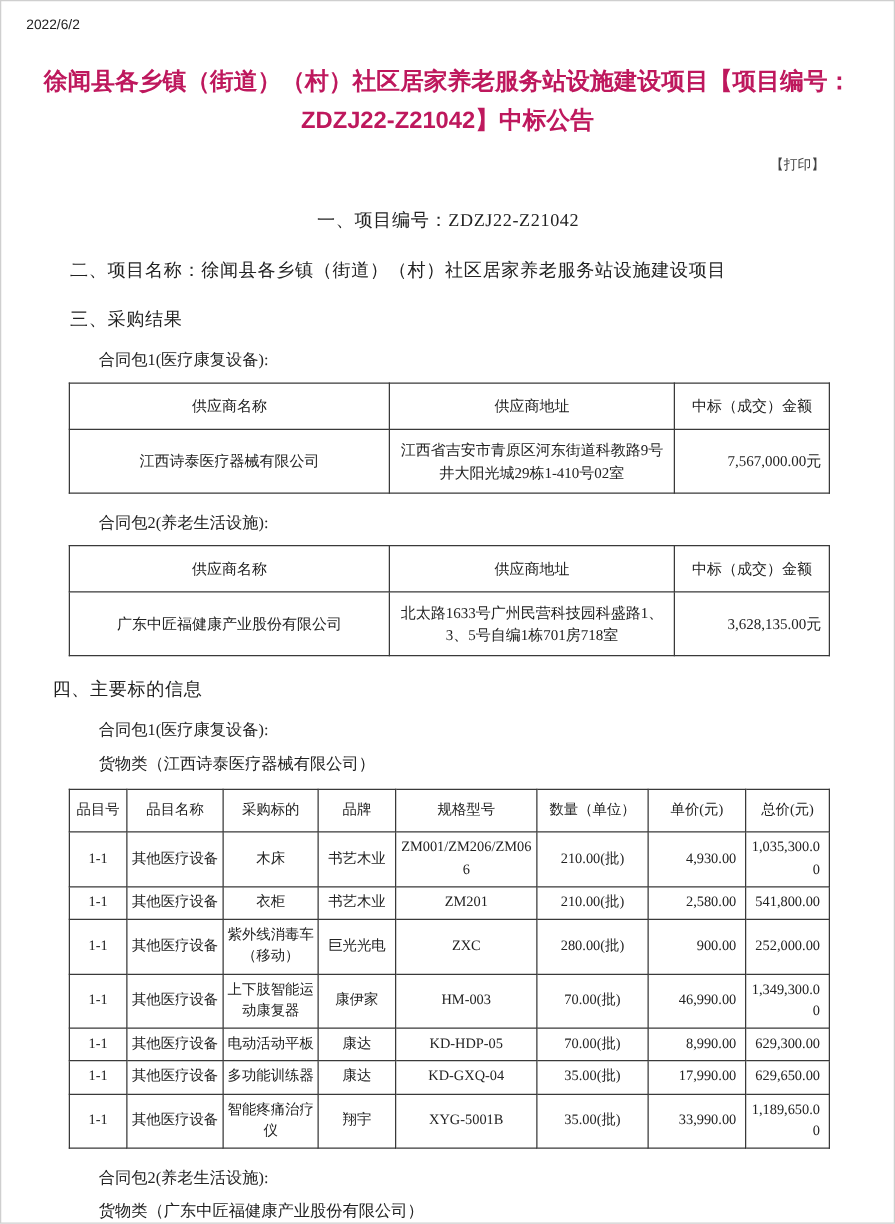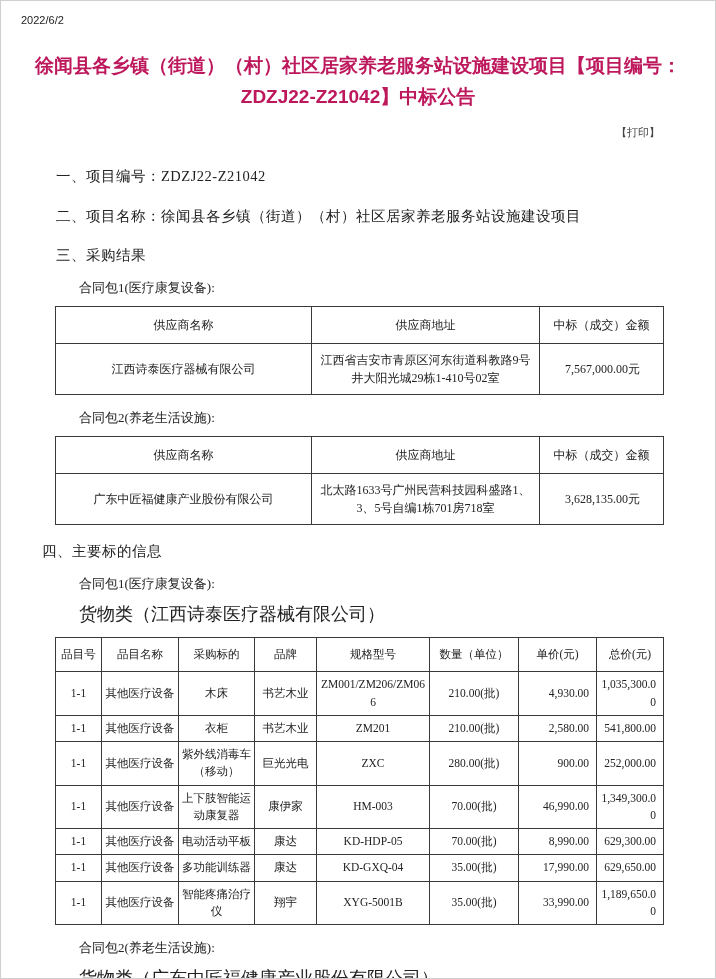--- a/index.html
+++ b/index.html
@@ -29,46 +29,46 @@
     line-height: 31px;
     color: #be185d;
   }
   .print-row { text-align: right; padding: 10px 55px 0 0; }
   .print-btn {
     font-family: "Liberation Sans", "DejaVu Sans", sans-serif;
     font-size: 11px; color: #444;
     background: none; border: none; cursor: pointer; padding: 0;
   }
   .section { margin-left: 55px; margin-right: 54px; font-size: 14.5px; color: #222; letter-spacing: 0.5px; }
-  .sec-1 { margin-top: 27px; }
+  .sec-1 { margin-top: 27px; text-align: center; }
   .sec-2 { margin-top: 21px; }
   .sec-3 { margin-top: 20px; }
   .sec-4 { margin-top: 17px; margin-left: 41px; }
   .pkg-label { margin: 14px 0 9px 78px; font-size: 13px; color: #222; }
-  .cat-label { margin: 2px 0 11px 78px; font-size: 18px; color: #222; }
+  .cat-label { margin: 2px 0 11px 78px; font-size: 13px; color: #222; }
   table {
     border-collapse: collapse;
     margin-left: 54px;
     width: 608px;
     table-layout: fixed;
     font-size: 12px;
     color: #222;
   }
   th, td {
     border: 1px solid #3a3a3a;
     text-align: center;
     vertical-align: middle;
     font-weight: normal;
     line-height: 1.5;
     word-break: break-all;
   }
   .supplier-table th { padding: 9px 4px; }
   .supplier-table td { padding: 7px 6px; }
   .supplier-table td:nth-child(3), .supplier-table th:nth-child(3) { }
-  .supplier-table td:nth-child(3) { text-align: right; padding-right: 23px; }
+  .supplier-table td:nth-child(3) { text-align: right; padding-right: 6px; }
   .items-table { font-size: 11.5px; }
   .items-table th { padding: 8px 2px; margin-left: 40px; }
   .items-table td { padding: 4px 3px; }
   .items-table td:nth-child(7), .items-table td:nth-child(8) { text-align: right; padding-right: 7px; }
 </style>
 </head>
 <body>
 
 <div class="print-header">
   <span>2022/6/2</span>

